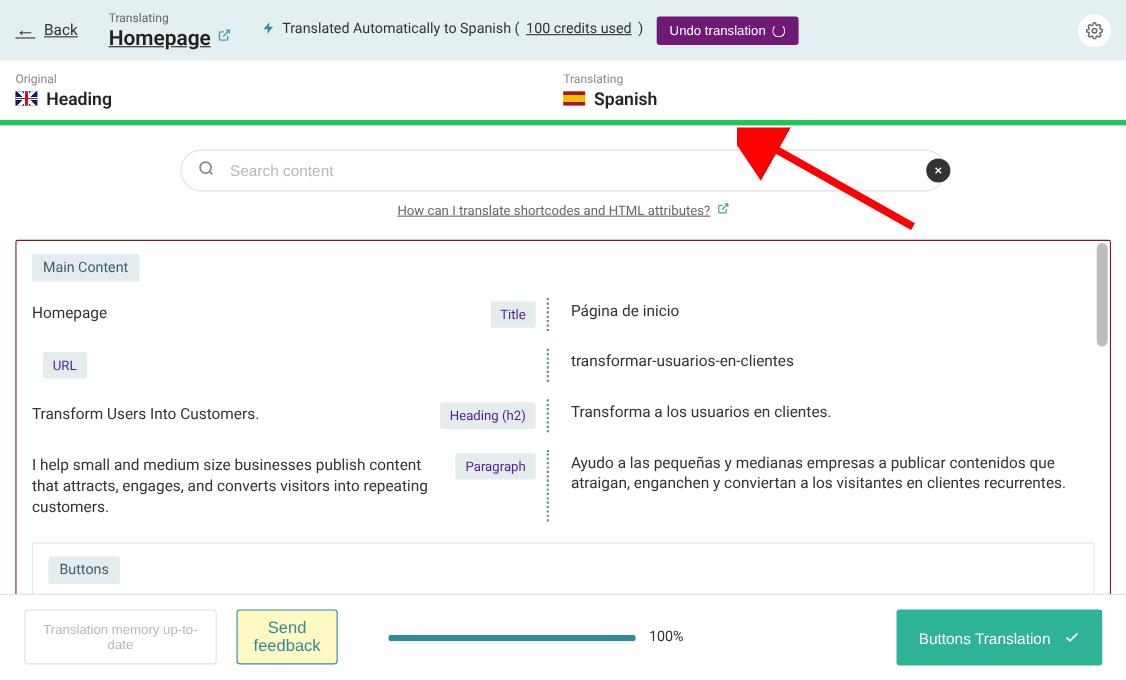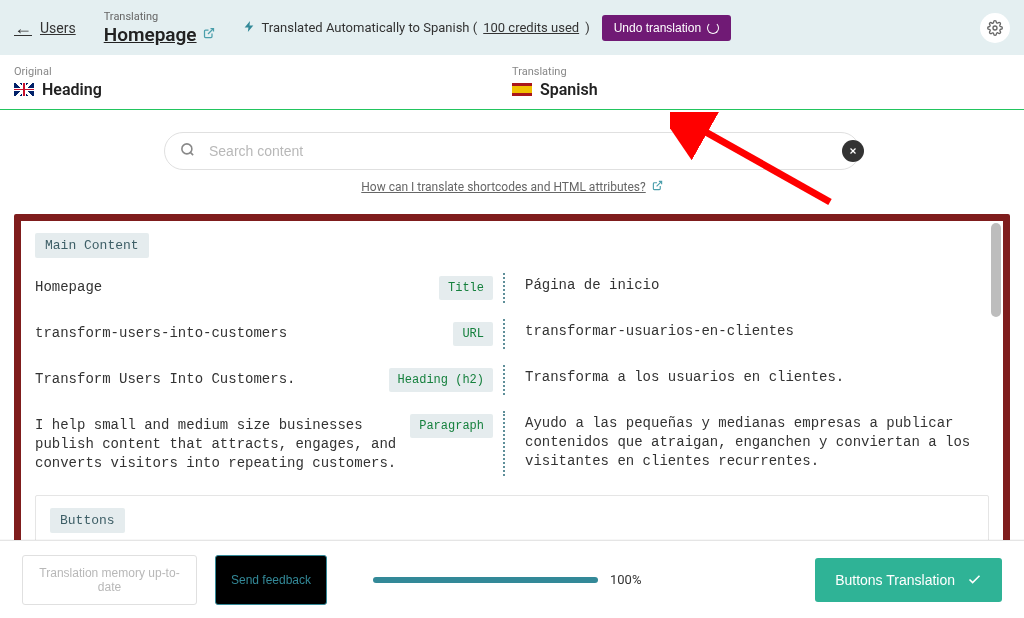--- a/index.html
+++ b/index.html
@@ -71,21 +71,21 @@
       border: none;
       display: flex;
       align-items: center;
       justify-content: center;
       cursor: pointer;
       color: #666;
     }
     
     .lang-bar {
       display: flex;
-      border-bottom: 1px solid #22c55e;
+      border-bottom: 5px solid #22c55e;
       padding: 10px 14px;
     }
     .lang-col { width: 50%; }
     .lang-label { font-size: 11px; color: #888; margin-bottom: 2px; }
     .lang-name {
       font-size: 16px;
       font-weight: 600;
       color: #222;
       display: flex;
       align-items: center;
@@ -165,23 +165,22 @@
       display: inline-flex;
       align-items: center;
       gap: 6px;
     }
     .help-ext { color: #4a9eab; font-size: 11px; }
     
     .content-wrap {
       position: relative;
       margin: 14px 14px 0 14px;
       height: 334px;
-      border: 7px solid #7f1d1d;
+      border: 1px solid #7f1d1d;
       border-radius: 2px;
-      font-family: Liberation Mono, monospace;
     }
     .content-inner {
       padding: 12px 14px;
       height: 100%;
       overflow: hidden;
     }
     .fake-scroll {
       position: absolute;
       right: 2px; top: 2px;
       width: 10px; height: 94px;
@@ -213,21 +212,21 @@
       margin: -3px 0;
     }
     .col-right {
       flex: 1;
       padding-left: 20px;
     }
     .orig-text { color: #333; line-height: 1.35; padding-top: 2px; }
     .trans-text { color: #333; line-height: 1.35; padding-top: 2px; }
     .type-tag {
       background: #e5ecee;
-      color: #15803d;
+      color: #4c1d95;
       font-size: 12px;
       padding: 5px 9px;
       border-radius: 2px;
       white-space: nowrap;
       align-self: flex-start;
       margin-left: 10px;
     }
     .subsection {
       border: 1px solid #e5e5e5;
       margin-top: 6px;
@@ -242,41 +241,40 @@
     }
     
     .bottom-bar {
       position: fixed;
       left: 0; right: 0; bottom: 0;
       height: 78px;
       background: #fff;
       border-top: 1px solid #e5e5e5;
       box-shadow: 0 -1px 0 rgba(0,0,0,0.03);
       display: flex;
-      align-items: center;
-      padding: 0 22px;
+      padding: 13px 22px;
       gap: 18px;
     }
     .mem-btn {
       width: 175px; height: 50px;
       border: 1px solid #e0e0e0;
       background: #fff;
       color: #b8b8b8;
       font-size: 12px;
       border-radius: 3px;
       padding: 0 10px;
       text-align: center;
       cursor: default;
     }
     .feedback-btn {
-      width: 112px; height: 50px;
+      width: 92px; height: 50px;
       border: 1px solid #338998;
-      background: #000000;
+      background: #fef9c3;
       color: #338998;
-      font-size: 12px;
+      font-size: 15px;
       border-radius: 3px;
       cursor: pointer;
     }
     .progress-wrap {
       display: flex;
       align-items: center;
       gap: 12px;
       margin-left: 28px;
     }
     .progress-bar {
@@ -300,21 +298,21 @@
       gap: 12px;
       cursor: pointer;
     }
   </style>
 </head>
 <body>
 
 <div class="top-bar">
   <a class="back-link">
     <span class="back-arrow">←</span>
-    <span>Users</span>
+    <span>Back</span>
   </a>
   <div class="title-group">
     <div class="translating-label">Translating</div>
     <a class="page-title">
       <span>Homepage</span>
       <span class="ext-icon">
         <svg width="12" height="12" viewBox="0 0 24 24" fill="none" stroke="currentColor" stroke-width="2.5">
             <path d="M18 13v6a2 2 0 0 1-2 2H5a2 2 0 0 1-2-2V8a2 2 0 0 1 2-2h6"></path>
             <polyline points="15 3 21 3 21 9"></polyline>
             <line x1="10" y1="14" x2="21" y2="3"></line>
@@ -407,21 +405,20 @@
         <span class="type-tag">Title</span>
       </div>
       <div class="col-divider"></div>
       <div class="col-right">
         <span class="trans-text">Página de inicio</span>
       </div>
     </div>
 
     <div class="row">
       <div class="col-left">
-        <span class="orig-text">transform-users-into-customers</span>
         <span class="type-tag">URL</span>
       </div>
       <div class="col-divider"></div>
       <div class="col-right">
         <span class="trans-text">transformar-usuarios-en-clientes</span>
       </div>
     </div>
 
     <div class="row">
       <div class="col-left">

